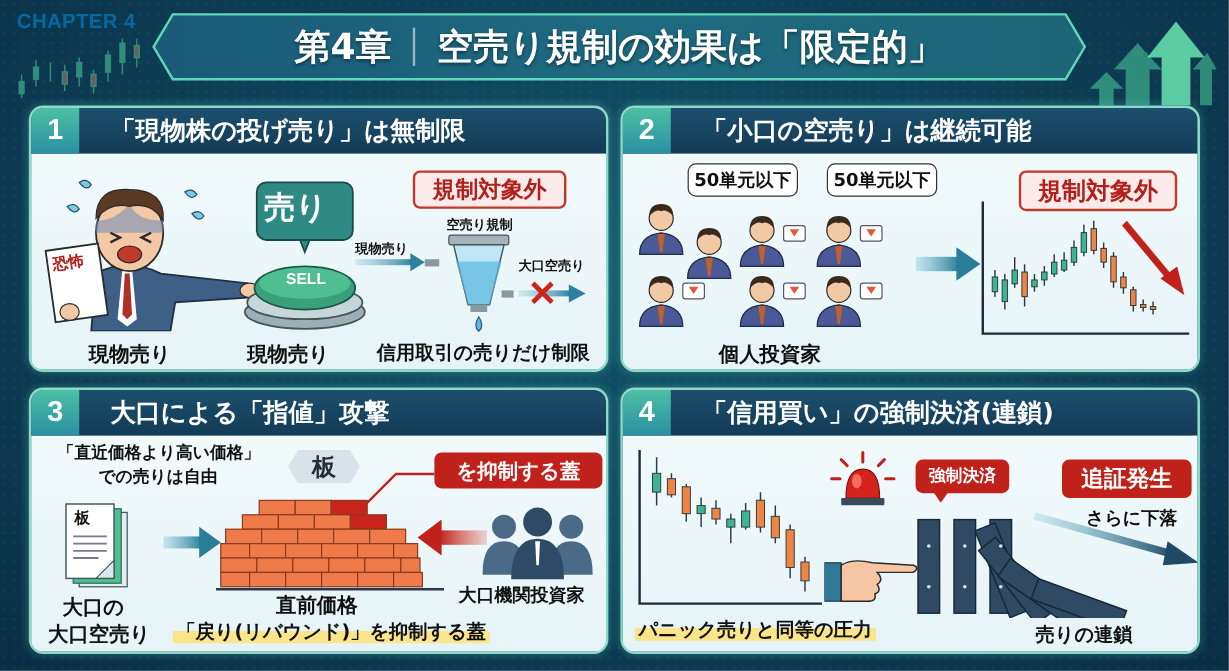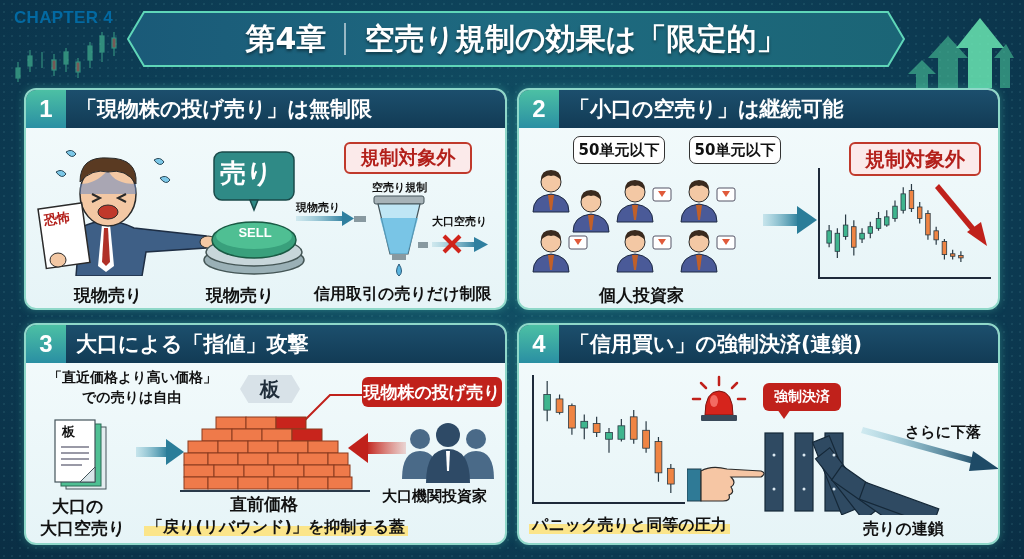--- a/index.html
+++ b/index.html
@@ -53,21 +53,21 @@
   .panel-header {
     height: 38px; display: flex; align-items: stretch;
     background: linear-gradient(180deg, #1c4f6d 0%, #123b55 100%);
   }
   .panel-num {
     width: 40px; display: flex; align-items: center; justify-content: center;
     background: linear-gradient(180deg, #4cc0a4 0%, #2a8fa3 100%);
     color: #fff; font-family: "Liberation Sans", sans-serif; font-weight: 700; font-size: 24px;
   }
   .panel-title {
-    flex: 1; display: flex; align-items: center; padding-left: 10px;
+    flex: 1; display: flex; align-items: center; padding-left: 26px;
     color: #fff; font-weight: 700; font-size: 21px;
   }
   .panel-body { position: relative; height: 184px; }
 
   .abs { position: absolute; }
   .lbl { font-weight: 700; color: #111; white-space: nowrap; }
   .lbl-lg { font-size: 17px; }
   .lbl-md { font-size: 14px; }
   .lbl-sm { font-size: 11px; }
 
@@ -322,21 +322,21 @@
 
 <div class="panel p3">
   <div class="panel-header">
     <div class="panel-num">3</div>
     <div class="panel-title">大口による「指値」攻撃</div>
   </div>
   <div class="panel-body">
     <div class="abs lbl lbl-md" style="left:22px;top:6px;">「直近価格より高い価格」</div>
     <div class="abs lbl lbl-md" style="left:56px;top:26px;">での売りは自由</div>
     <div class="hex-tag" style="left:214px;top:12px;width:60px;height:28px;">板</div>
-    <div class="badge-solid" style="left:336px;top:14px;width:140px;height:30px;font-size:17px;">現物株の投げ売り</div>
+    <div class="badge-solid" style="left:336px;top:14px;width:140px;height:30px;font-size:17px;">を抑制する蓋</div>
     <svg class="abs" style="left:264px;top:26px" width="90" height="40">
       <polyline points="72,6 40,6 10,36" fill="none" stroke="#c0211b" stroke-width="2"></polyline>
     </svg>
 
     <svg class="abs" style="left:26px;top:56px" width="60" height="76">
       <rect x="14" y="8" width="40" height="62" fill="#e3ecef" stroke="#44545a" stroke-width="1"></rect>
       <rect x="9" y="5" width="40" height="62" fill="#4fbf93" stroke="#2a6a54" stroke-width="1"></rect>
       <rect x="3" y="1" width="40" height="62" fill="#fff" stroke="#44545a" stroke-width="1.2"></rect>
       <line x1="9" y1="28" x2="37" y2="28" stroke="#778" stroke-width="1.5"></line>
       <line x1="9" y1="34" x2="37" y2="34" stroke="#778" stroke-width="1.5"></line>
@@ -470,20 +470,21 @@
       <path d="M14,40 Q14,16 28,16 Q42,16 42,40Z" fill="#d6241c" stroke="#7a1410" stroke-width="1"></path>
       <ellipse cx="23" cy="26" rx="4" ry="6" fill="#ff8a80" opacity="0.7"></ellipse>
       <rect x="10" y="40" width="36" height="6" rx="1" fill="#3a4a5a"></rect>
     </svg>
 
     <div class="badge-solid" style="left:232px;top:20px;width:78px;height:28px;font-size:14px;margin-left:12px;">強制決済</div>
     <svg class="abs" style="left:258px;top:46px" width="14" height="10">
         <polygon points="0,0 14,0 7,10" fill="#c0211b"></polygon>
       </svg>
 
+    <div class="badge-solid" style="left:366px;top:20px;width:108px;height:32px;font-size:19px;">追証発生</div>
 
     <svg class="abs" style="left:168px;top:98px" width="80" height="46">
       <rect x="0" y="8" width="14" height="32" fill="#2f7a96" stroke="#1e3e4e" stroke-width="1"></rect>
       <path d="M14,10 Q24,4 40,8 L74,10 Q80,12 74,16 L44,16 Q50,22 44,26 Q48,32 42,34 Q44,40 36,40 L14,40Z" fill="#f6c6a4" stroke="#2a2a2a" stroke-width="1.2"></path>
     </svg>
 
     <svg class="abs" style="left:240px;top:56px" width="240" height="96">
       <g fill="#2f4a62" stroke="#152838" stroke-width="1.2">
         <rect x="6" y="14" width="18" height="78"></rect>
         <rect x="36" y="14" width="18" height="78"></rect>

